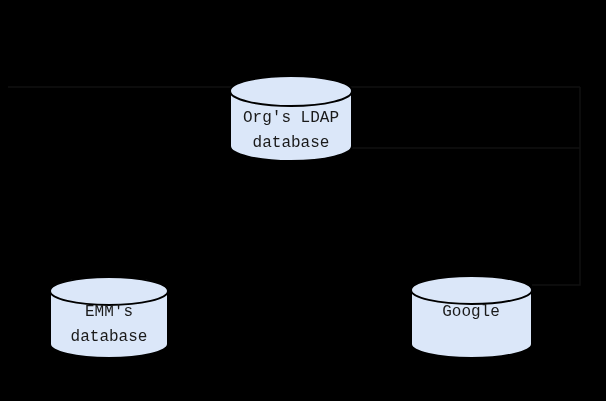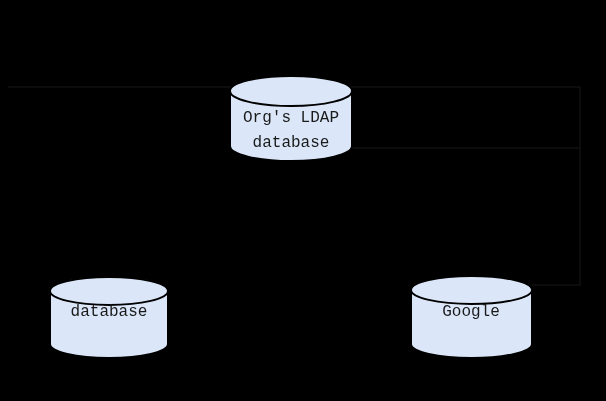--- a/index.html
+++ b/index.html
@@ -67,20 +67,21 @@
       <ellipse class="cyl-top" cx="471.5" cy="290" rx="60.5" ry="14"></ellipse>
     </g>
   </svg>
 
   <div class="node-label" style="left: 291px; top: 106px;">
     <div>Org's LDAP</div>
     <div>database</div>
   </div>
 
   <div class="node-label" style="left: 109px; top: 300px;">
+    <div>EMM's</div>
     <div>database</div>
   </div>
 
   <div class="node-label" style="left: 471px; top: 300px;">
     <div>Google</div>
   </div>
 
 </div>
 
 </body></html>

